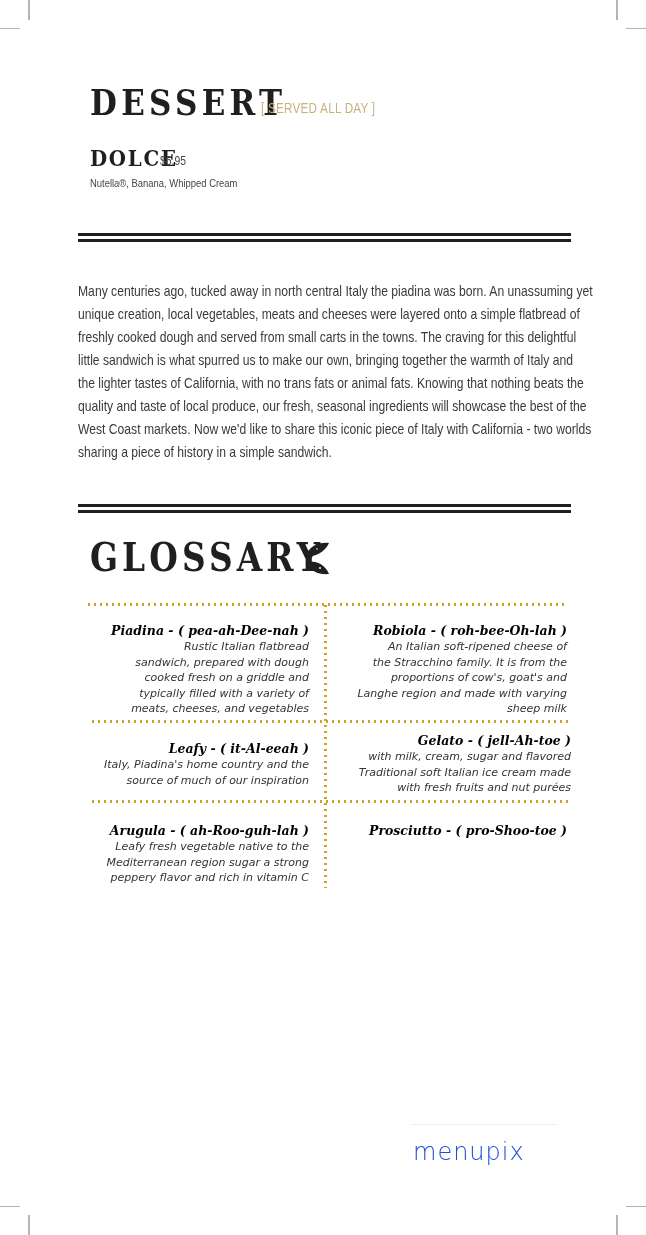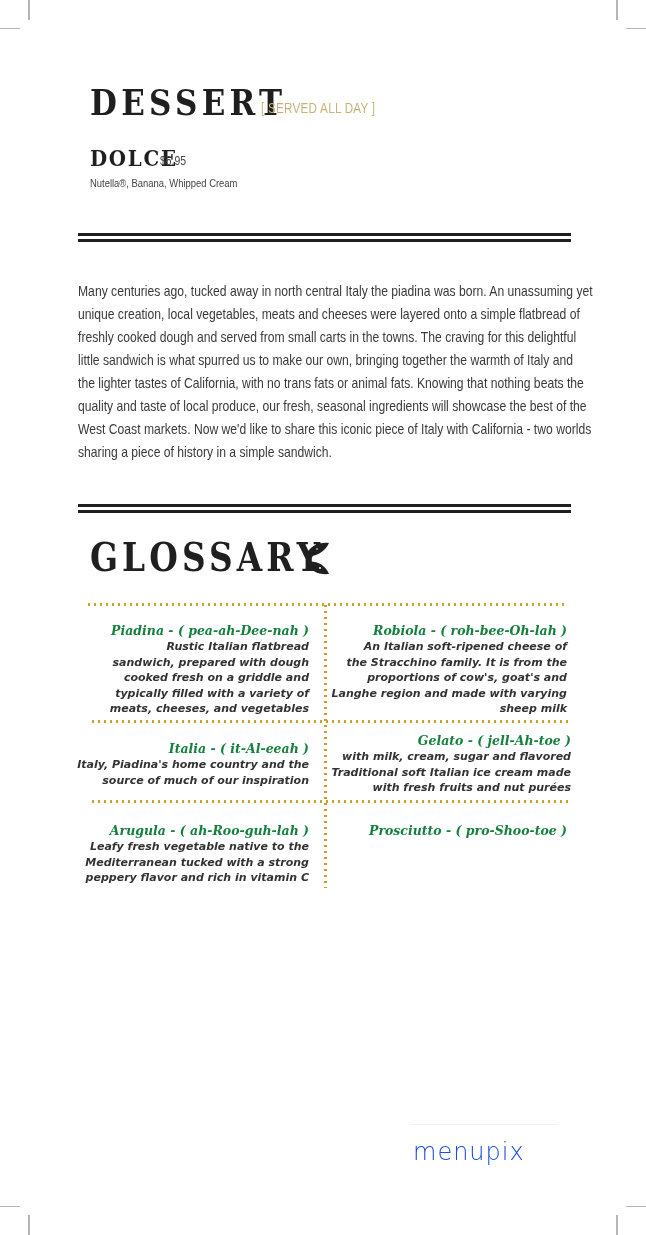--- a/index.html
+++ b/index.html
@@ -70,26 +70,26 @@
     .dots-h { position: absolute; height: 3px;
       background-image: radial-gradient(circle, #c9a227 1.2px, transparent 1.4px);
       background-size: 6px 3px; background-repeat: repeat-x; }
     .dots-v { position: absolute; width: 3px;
       background-image: radial-gradient(circle, #c9a227 1.2px, transparent 1.4px);
       background-size: 3px 6px; background-repeat: repeat-y; }
 
     .gloss-entry { position: absolute; text-align: right; font-family: "DejaVu Sans", sans-serif; }
     .gloss-term {
       font-family: "DejaVu Serif", serif; font-style: italic; font-weight: bold;
-      font-size: 12.5px; color: #15803d; line-height: 16px; white-space: nowrap;
+      font-size: 12.5px; color: #000000; line-height: 16px; white-space: nowrap;
     }
     .gloss-def {
       font-style: italic; font-size: 11px; line-height: 15.5px; color: #333;
     }
-    .gloss-def span { display: block; white-space: nowrap; font-weight: bold; }
+    .gloss-def span { display: block; white-space: nowrap; }
 
     .watermark {
       position: absolute; left: 413px; top: 1138px;
       font-family: "DejaVu Sans", sans-serif; font-weight: 200;
       font-size: 24px; color: #1d4ed8; letter-spacing: 1px;
     }
     .watermark-line { position: absolute; left: 410px; top: 1124px; width: 148px; height: 1px; background: #f0f0f0; }
   </style>
 </head>
 <body>
@@ -156,41 +156,41 @@
     <div class="gloss-def">
       <span>An Italian soft-ripened cheese of</span>
       <span>the Stracchino family. It is from the</span>
       <span>proportions of cow's, goat's and</span>
       <span>Langhe region and made with varying</span>
       <span>sheep milk</span>
     </div>
   </div>
 
   <div class="gloss-entry" style="right:337px; top:741px;">
-    <div class="gloss-term">Italia - ( it-Al-eeah )</div>
+    <div class="gloss-term">Leafy - ( it-Al-eeah )</div>
     <div class="gloss-def">
       <span>Italy, Piadina's home country and the</span>
       <span>source of much of our inspiration</span>
     </div>
   </div>
 
   <div class="gloss-entry" style="right:75px; top:733px;">
     <div class="gloss-term">Gelato - ( jell-Ah-toe )</div>
     <div class="gloss-def">
       <span>with milk, cream, sugar and flavored</span>
       <span>Traditional soft Italian ice cream made</span>
       <span>with fresh fruits and nut purées</span>
     </div>
   </div>
 
   <div class="gloss-entry" style="right:337px; top:823px;margin-left:19px;">
     <div class="gloss-term">Arugula - ( ah-Roo-guh-lah )</div>
     <div class="gloss-def">
       <span>Leafy fresh vegetable native to the</span>
-      <span>Mediterranean tucked with a strong</span>
+      <span>Mediterranean region sugar a strong</span>
       <span>peppery flavor and rich in vitamin C</span>
     </div>
   </div>
 
   <div class="gloss-entry" style="right:79px; top:823px;">
     <div class="gloss-term">Prosciutto - ( pro-Shoo-toe )</div>
   </div>
 </section>
 
 <div class="watermark-line"></div>

